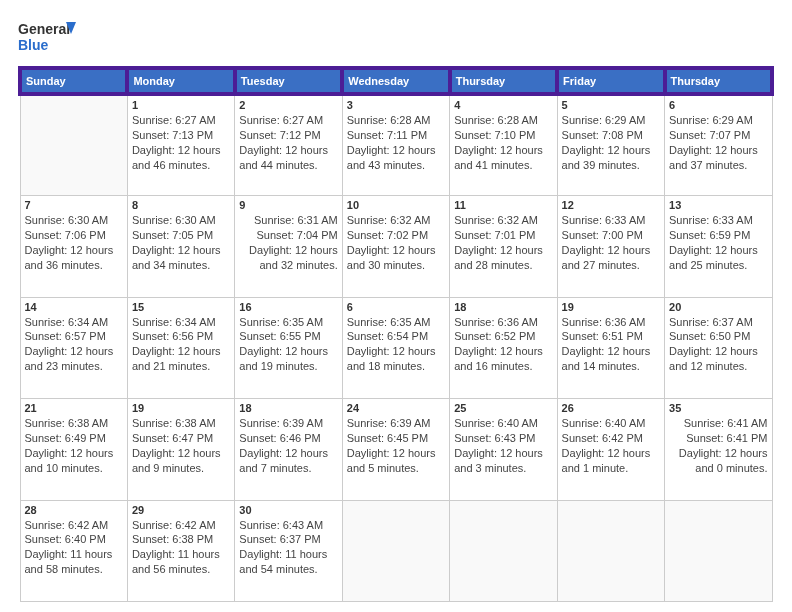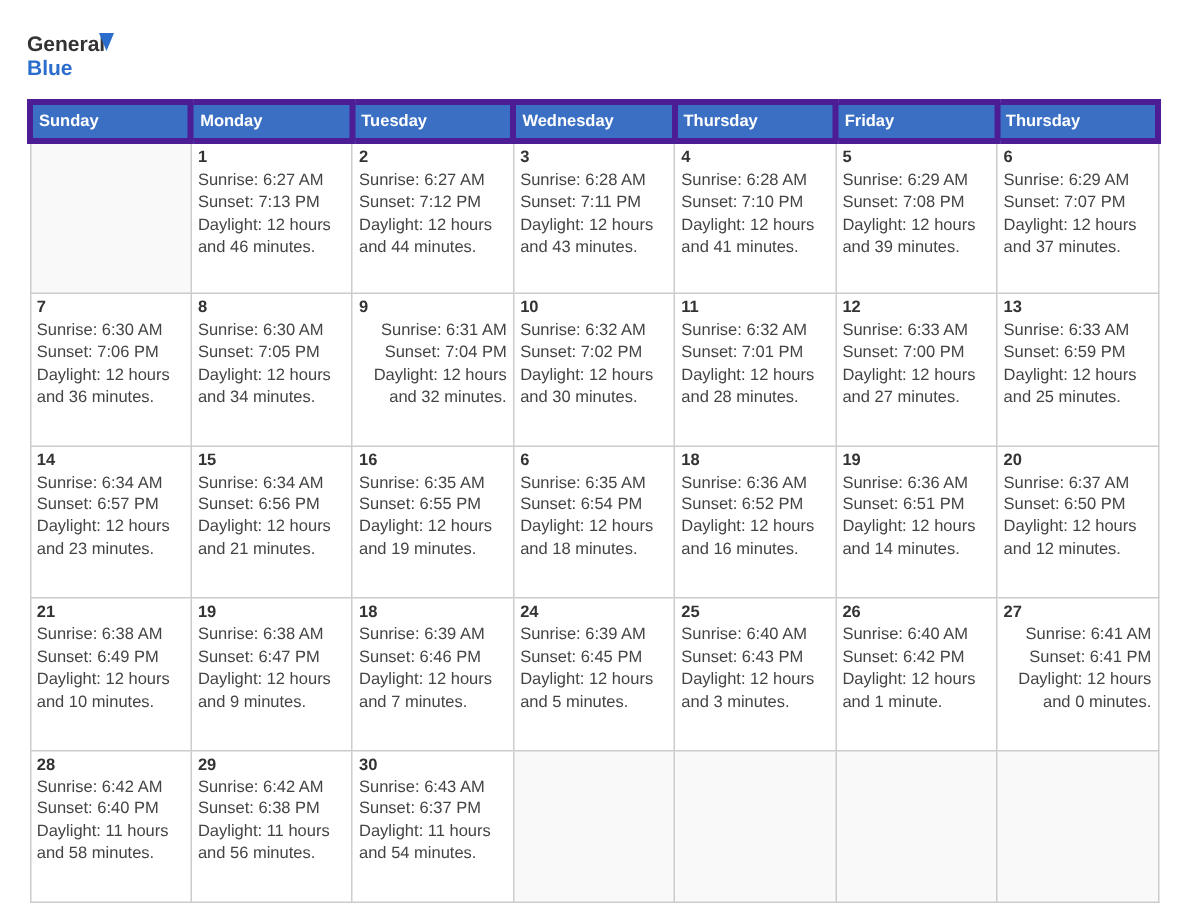--- a/index.html
+++ b/index.html
@@ -292,21 +292,21 @@
 and 3 minutes.</div>
           </td>
           <td>
             <div class="day-number">26</div>
             <div class="day-info" style="white-space: pre-line;">Sunrise: 6:40 AM
 Sunset: 6:42 PM
 Daylight: 12 hours
 and 1 minute.</div>
           </td>
           <td>
-            <div class="day-number">27</div>
+            <div class="day-number">35</div>
             <div class="day-info" style="white-space: pre-line; text-align: right;">Sunrise: 6:41 AM
 Sunset: 6:41 PM
 Daylight: 12 hours
 and 0 minutes.</div>
           </td>
         </tr>
         <tr>
           <td>
             <div class="day-number">28</div>
             <div class="day-info" style="white-space: pre-line;">Sunrise: 6:42 AM

